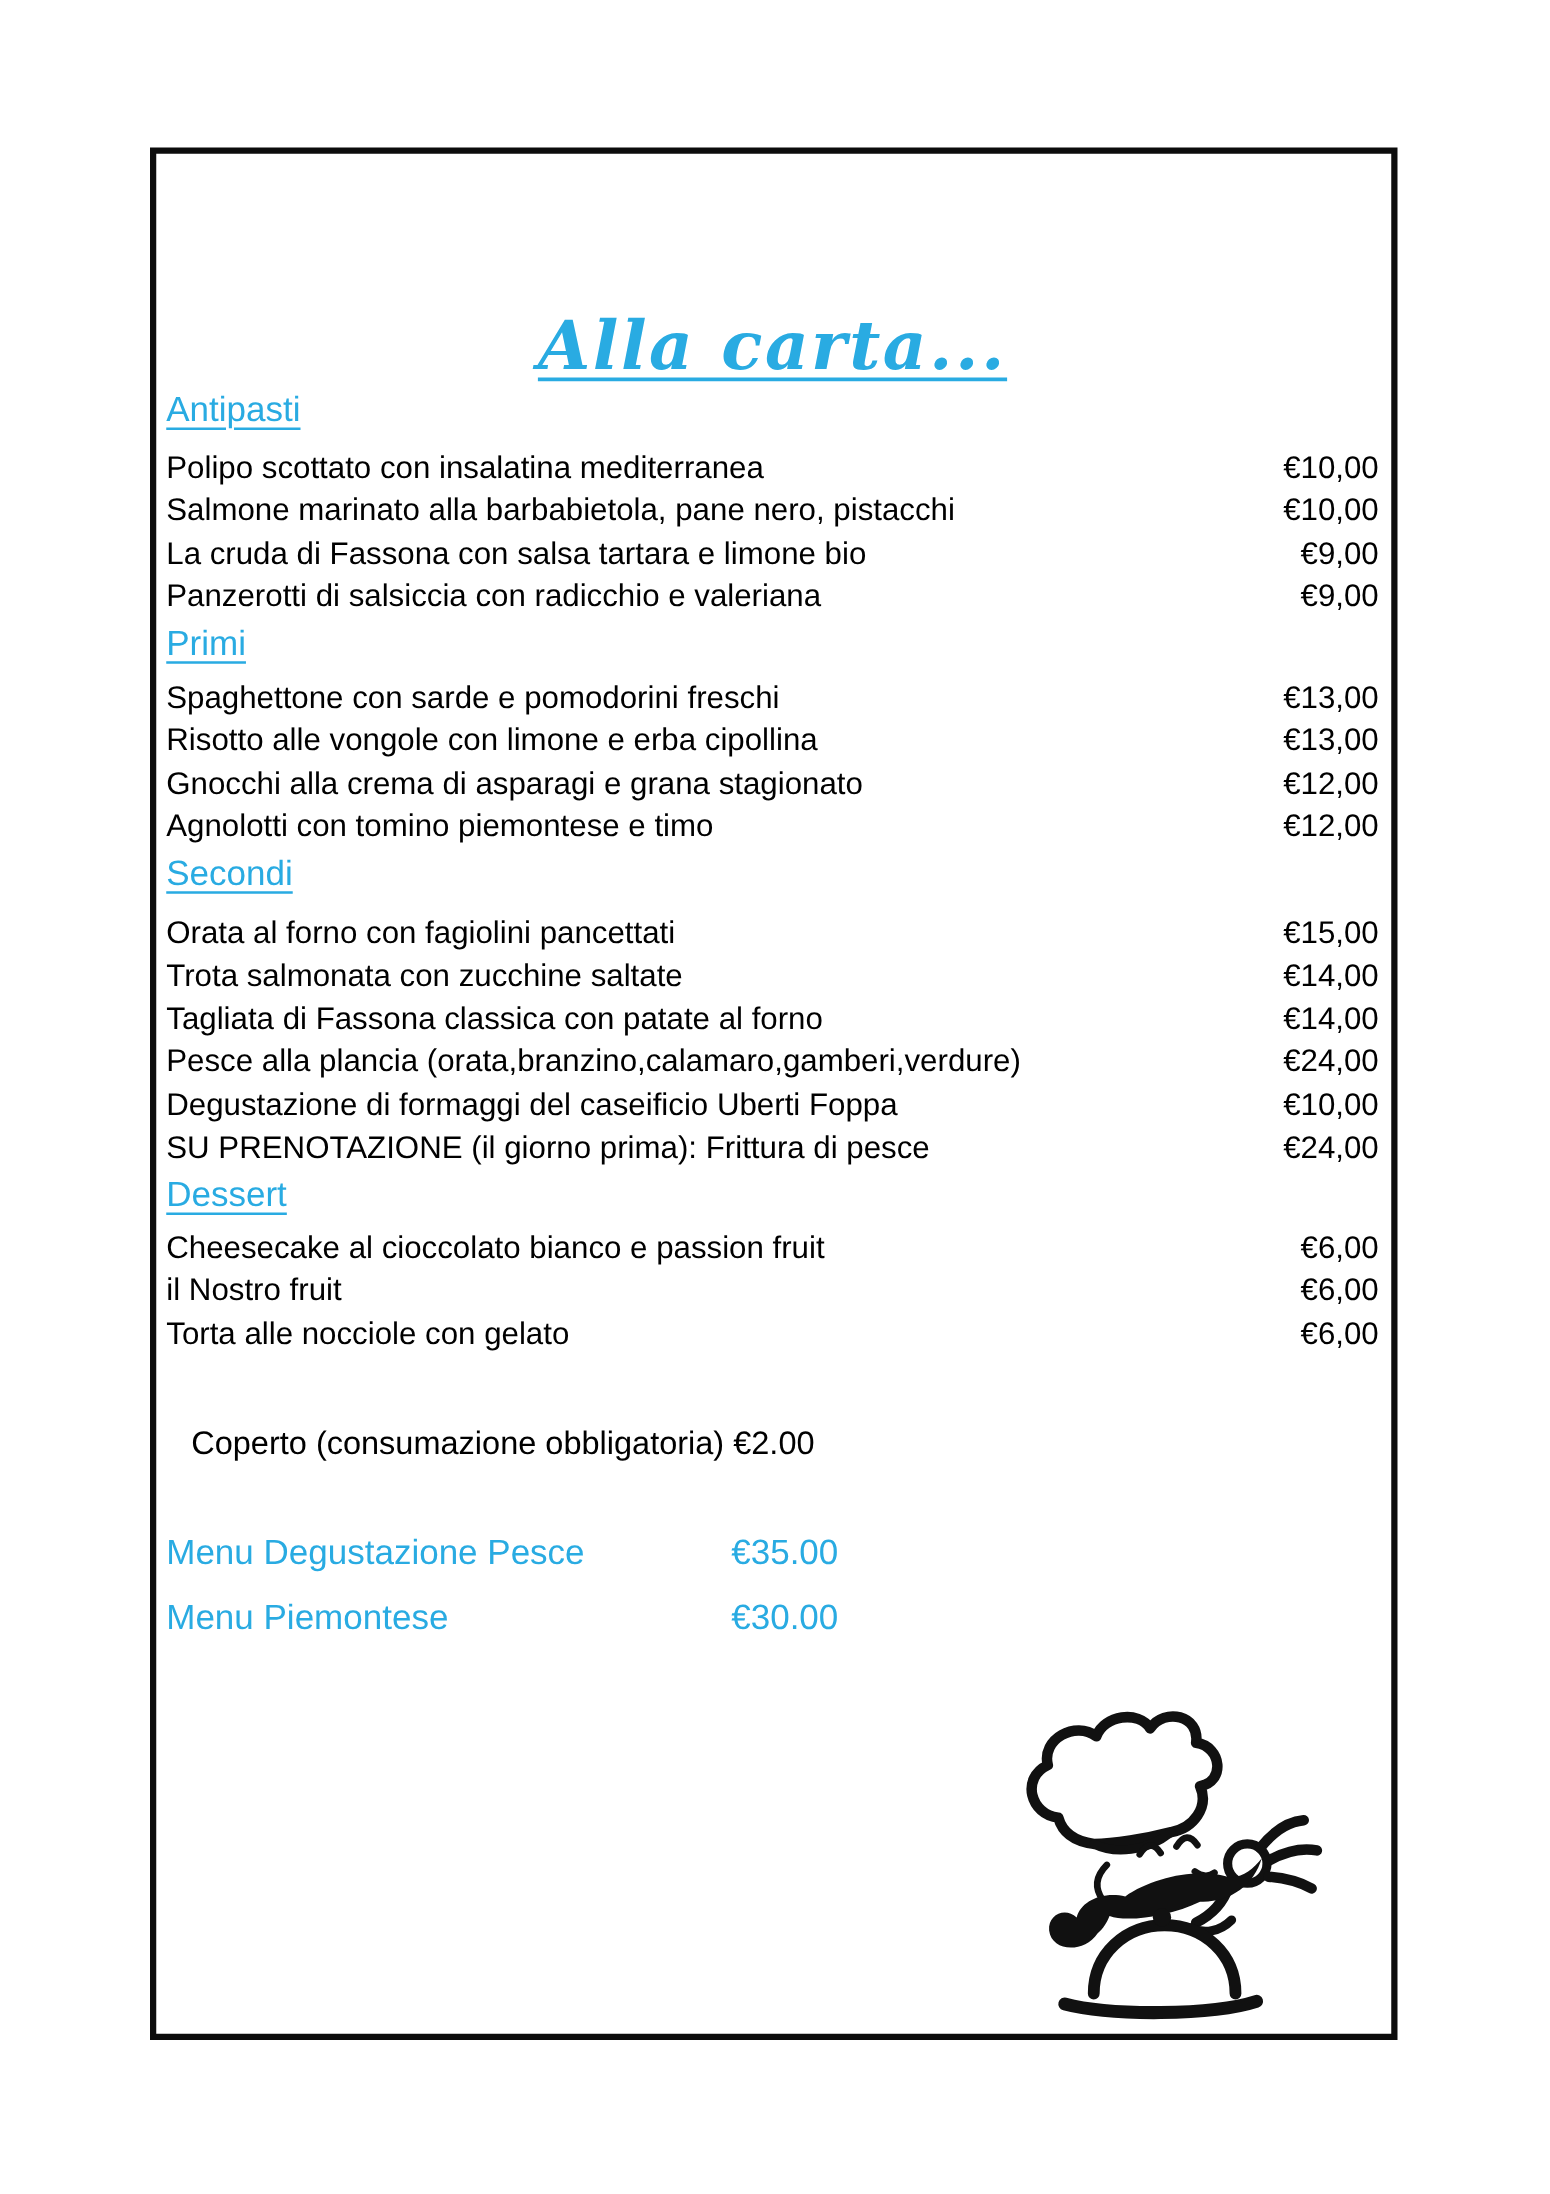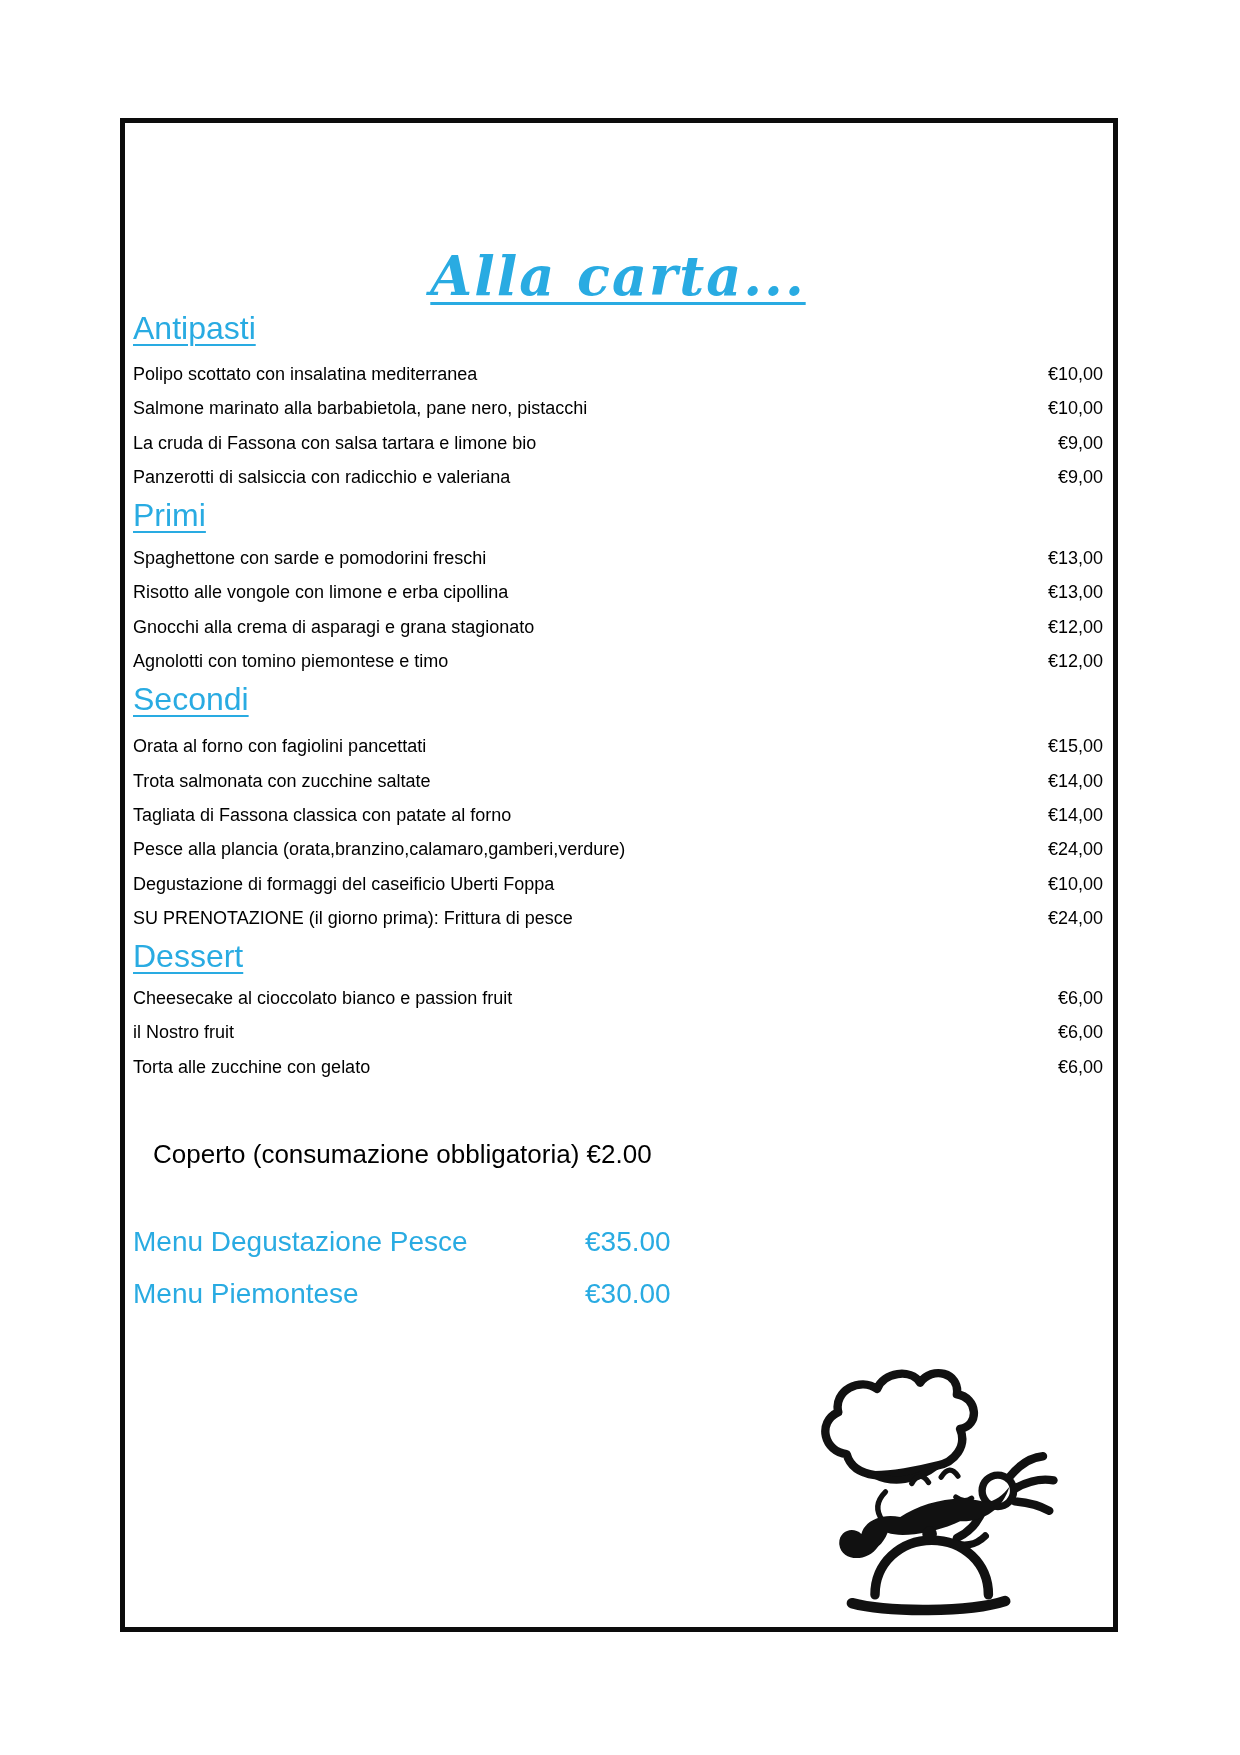--- a/index.html
+++ b/index.html
@@ -31,37 +31,37 @@
     letter-spacing:2px;
     color:var(--accent);
     text-decoration:underline;
     text-decoration-thickness:3px;
     text-underline-offset:7px;
   }
   h2.section {
     margin:0;
     color:var(--accent);
     font-weight:400;
-    font-size:32px; line-height:42px;
+    font-size:28px; line-height:42px;
     text-decoration:underline;
     text-decoration-thickness:2px;
     text-underline-offset:5px;
   }
   .mt-a { margin-top:26px; }
   .mt-p { margin-top:24px; }
   .mt-s { margin-top:58px; }
   .mt-d { margin-top:68px; }
   .items { margin:0; }
   .items.ia { margin-top:8px; }
   .items.ip { margin-top:5px; }
   .items.is { margin-top:9px; }
   .items.id { margin-top:4px; }
   .row {
     display:flex; justify-content:space-between; align-items:center;
-    font-size:18px; line-height:34.3px;
+    font-size:25px; line-height:34.3px;
   }
   .dish { flex:1 1 auto; }
   .price { flex:0 0 auto; white-space:nowrap; padding-left:20px; }
   .coperto { margin-top:53px; font-size:26px; line-height:34px;margin-left:20px; }
   .menus { margin-top:45px; color:var(--accent); font-size:28px; }
   .menu-row { display:flex; line-height:52px; }
   .menu-row .label { width:452px; flex:0 0 auto; }
   .menu-row .mprice { flex:0 0 auto; }
   .chef {
     position:absolute; left:812px; top:1368px;
@@ -148,21 +148,21 @@
     <div class="items id">
       <div class="row">
         <span class="dish">Cheesecake al cioccolato bianco e passion fruit</span>
         <span class="price">€6,00</span>
       </div>
       <div class="row">
         <span class="dish">il Nostro fruit</span>
         <span class="price">€6,00</span>
       </div>
       <div class="row">
-        <span class="dish">Torta alle zucchine con gelato</span>
+        <span class="dish">Torta alle nocciole con gelato</span>
         <span class="price">€6,00</span>
       </div>
     </div>
 
     <div class="coperto">Coperto (consumazione obbligatoria) €2.00</div>
 
     <div class="menus">
       <div class="menu-row">
         <span class="label">Menu Degustazione Pesce</span>
         <span class="mprice">€35.00</span>

